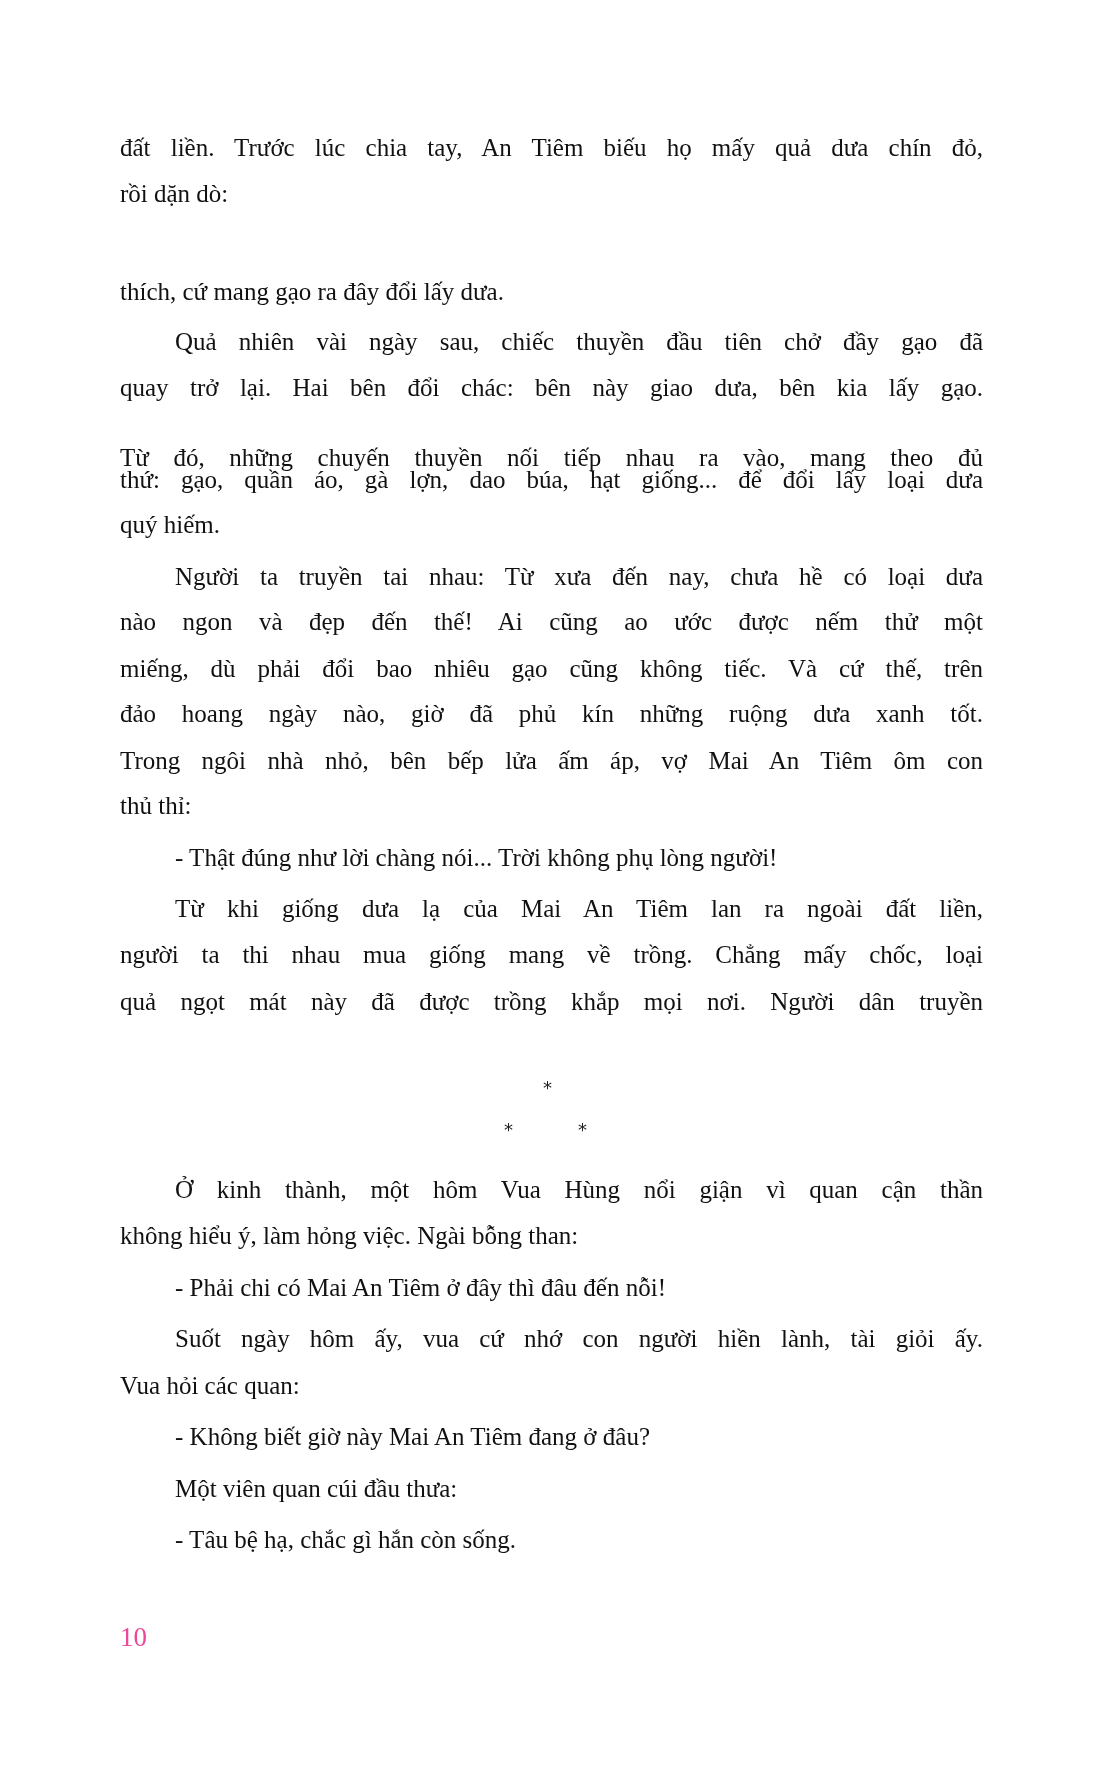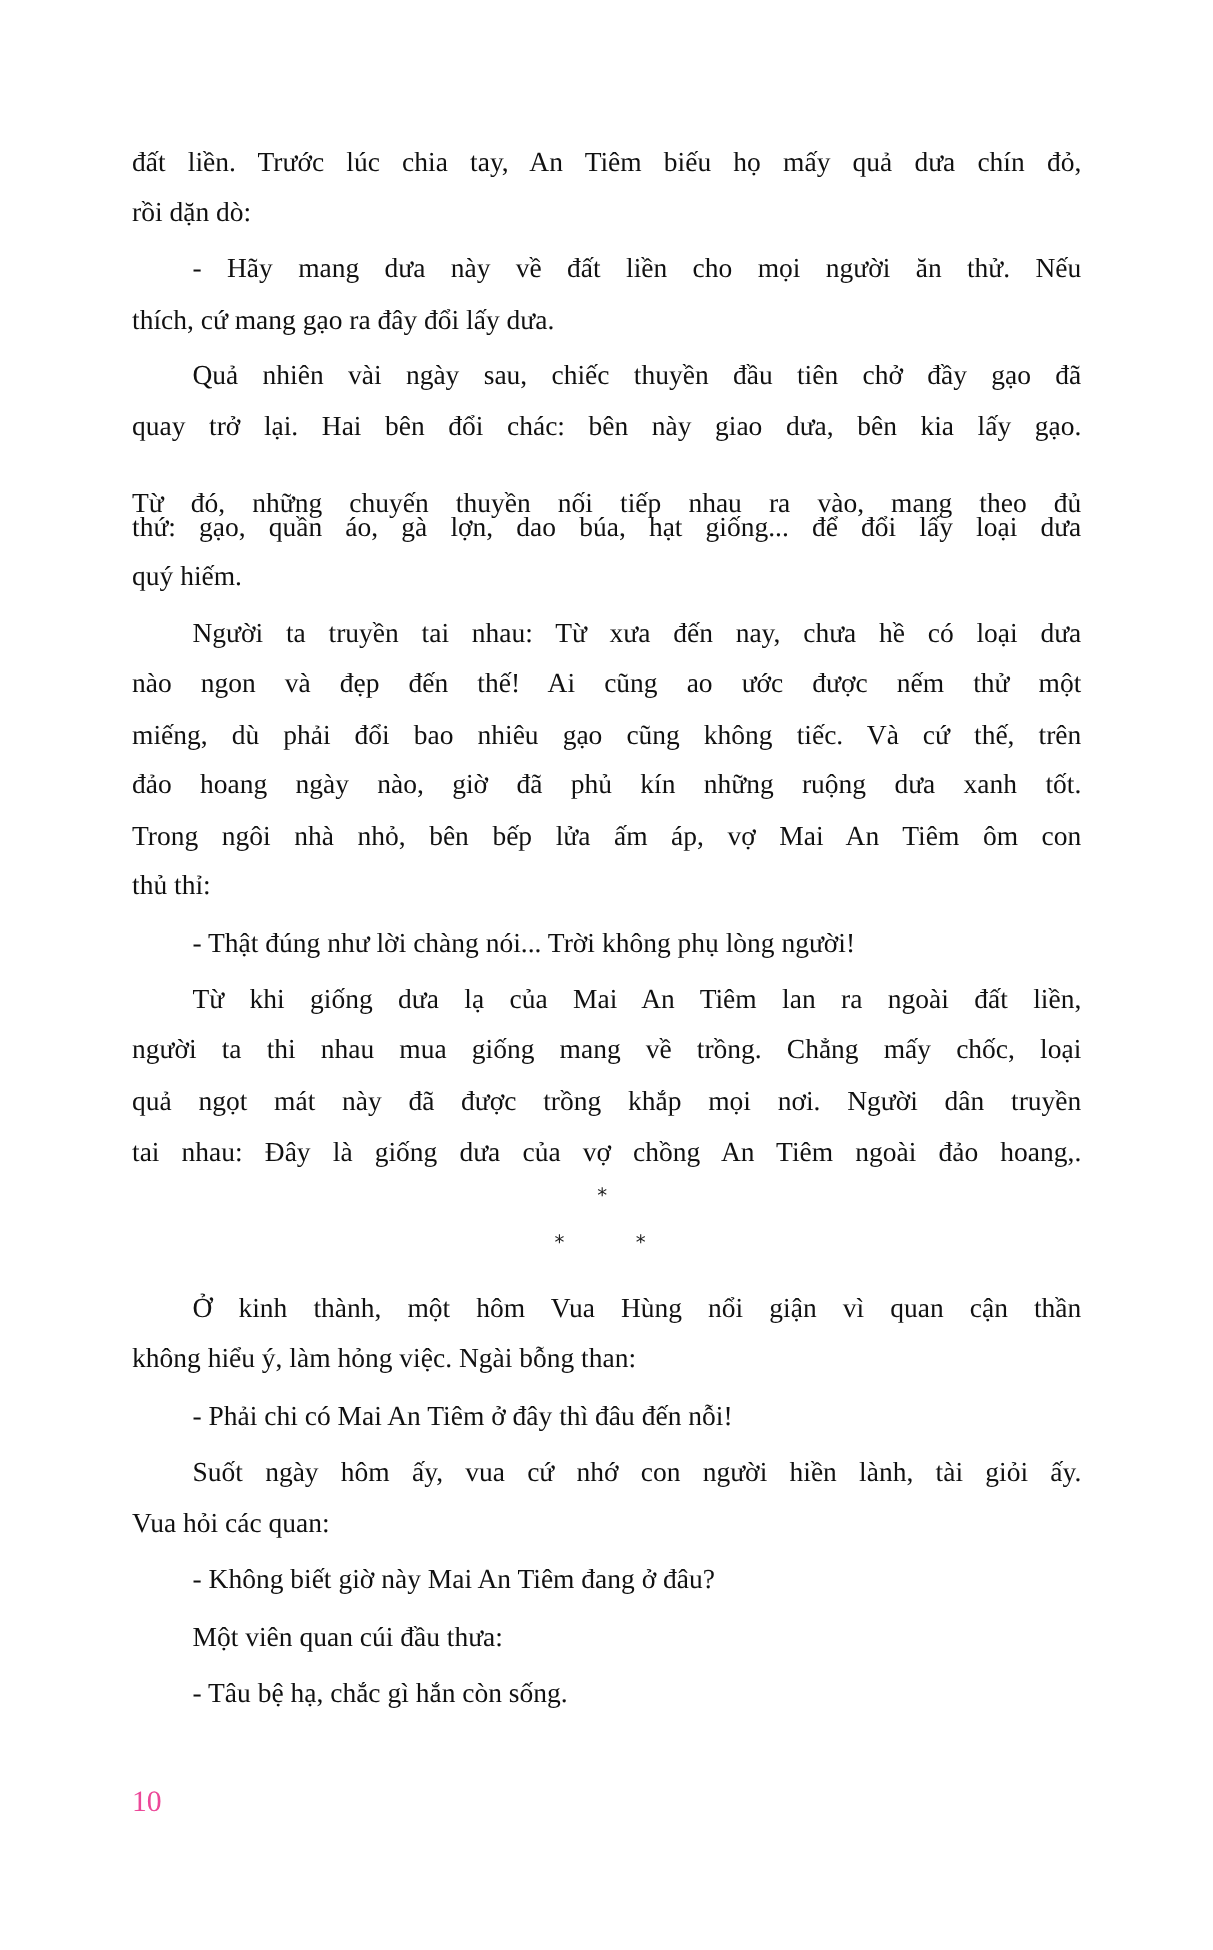--- a/index.html
+++ b/index.html
@@ -38,42 +38,40 @@
   }
 </style>
 </head>
 <body>
 
 <div class="page">
 
   <div class="line" style="top: 125px; white-space: normal; overflow: hidden;">đất liền. Trước lúc chia tay, An Tiêm biếu họ mấy quả dưa chín đỏ,</div>
   <div class="line last" style="top: 171px; white-space: nowrap;">rồi dặn dò:</div>
 
-  <div class="line indent" style="top: 222px; white-space: normal; overflow: hidden;">- Hãy mang dưa này về đất liền cho mọi người ăn thử. Nếu</div>
   <div class="line last" style="top: 269px; white-space: nowrap;">thích, cứ mang gạo ra đây đổi lấy dưa.</div>
 
   <div class="line indent" style="top: 319px; white-space: normal; overflow: hidden;">Quả nhiên vài ngày sau, chiếc thuyền đầu tiên chở đầy gạo đã</div>
   <div class="line" style="top: 365px; white-space: normal; overflow: hidden;">quay trở lại. Hai bên đổi chác: bên này giao dưa, bên kia lấy gạo.</div>
   <div class="line" style="top: 410px; white-space: normal; overflow: hidden; margin-top: 25px;">Từ đó, những chuyến thuyền nối tiếp nhau ra vào, mang theo đủ</div>
   <div class="line" style="top: 457px; white-space: normal; overflow: hidden;">thứ: gạo, quần áo, gà lợn, dao búa, hạt giống... để đổi lấy loại dưa</div>
   <div class="line last" style="top: 502px; white-space: nowrap;">quý hiếm.</div>
 
   <div class="line indent" style="top: 554px; white-space: normal; overflow: hidden;">Người ta truyền tai nhau: Từ xưa đến nay, chưa hề có loại dưa</div>
   <div class="line" style="top: 599px; white-space: normal; overflow: hidden;">nào ngon và đẹp đến thế! Ai cũng ao ước được nếm thử một</div>
   <div class="line" style="top: 646px; white-space: normal; overflow: hidden;">miếng, dù phải đổi bao nhiêu gạo cũng không tiếc. Và cứ thế, trên</div>
   <div class="line" style="top: 691px; white-space: normal; overflow: hidden;">đảo hoang ngày nào, giờ đã phủ kín những ruộng dưa xanh tốt.</div>
   <div class="line" style="top: 738px; white-space: normal; overflow: hidden;">Trong ngôi nhà nhỏ, bên bếp lửa ấm áp, vợ Mai An Tiêm ôm con</div>
   <div class="line indent last" style="top: 835px; white-space: nowrap;">- Thật đúng như lời chàng nói... Trời không phụ lòng người!</div>
 
   <div class="line last" style="top: 783px; white-space: nowrap;">thủ thỉ:</div>
 
   <div class="line indent" style="top: 886px; white-space: normal; overflow: hidden;">Từ khi giống dưa lạ của Mai An Tiêm lan ra ngoài đất liền,</div>
   <div class="line" style="top: 932px; white-space: normal; overflow: hidden;">người ta thi nhau mua giống mang về trồng. Chẳng mấy chốc, loại</div>
   <div class="line" style="top: 979px; white-space: normal; overflow: hidden;">quả ngọt mát này đã được trồng khắp mọi nơi. Người dân truyền</div>
-  <div class="line" style="top: 1025px; white-space: normal; overflow: hidden;">tai nhau: Đây là giống dưa của vợ chồng An Tiêm ngoài đảo hoang,.</div>
 
   <span class="star" style="left:543px; top:1078px">*</span>
   <span class="star" style="left:504px; top:1120px">*</span>
   <span class="star" style="left:578px; top:1120px">*</span>
 
   <div class="line indent" style="top: 1167px; white-space: normal; overflow: hidden;">Ở kinh thành, một hôm Vua Hùng nổi giận vì quan cận thần</div>
   <div class="line last" style="top: 1213px; white-space: nowrap;">không hiểu ý, làm hỏng việc. Ngài bỗng than:</div>
 
   <div class="line indent last" style="top: 1265px; white-space: nowrap;">- Phải chi có Mai An Tiêm ở đây thì đâu đến nỗi!</div>
 

